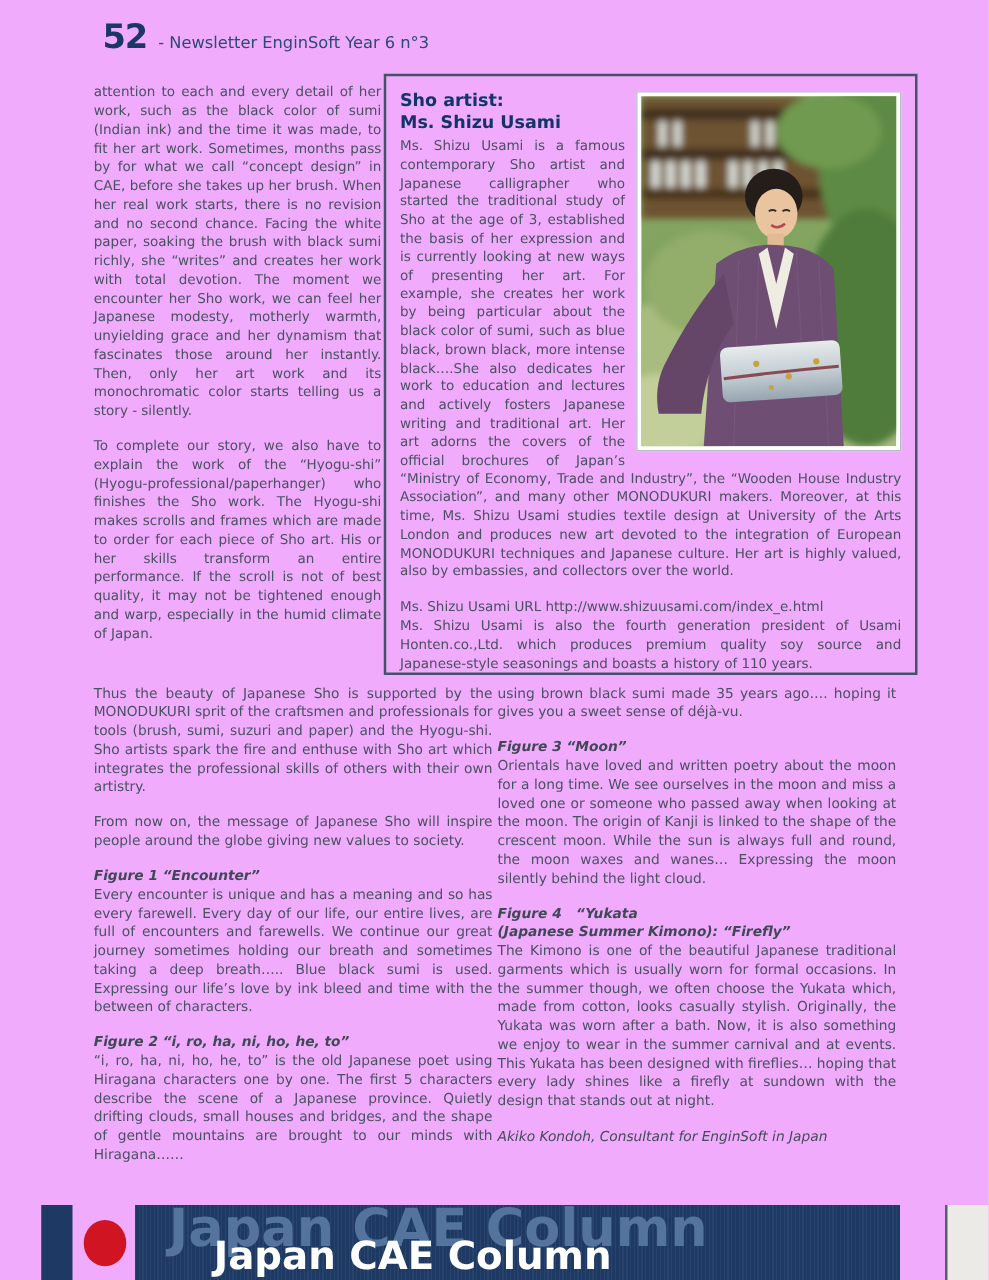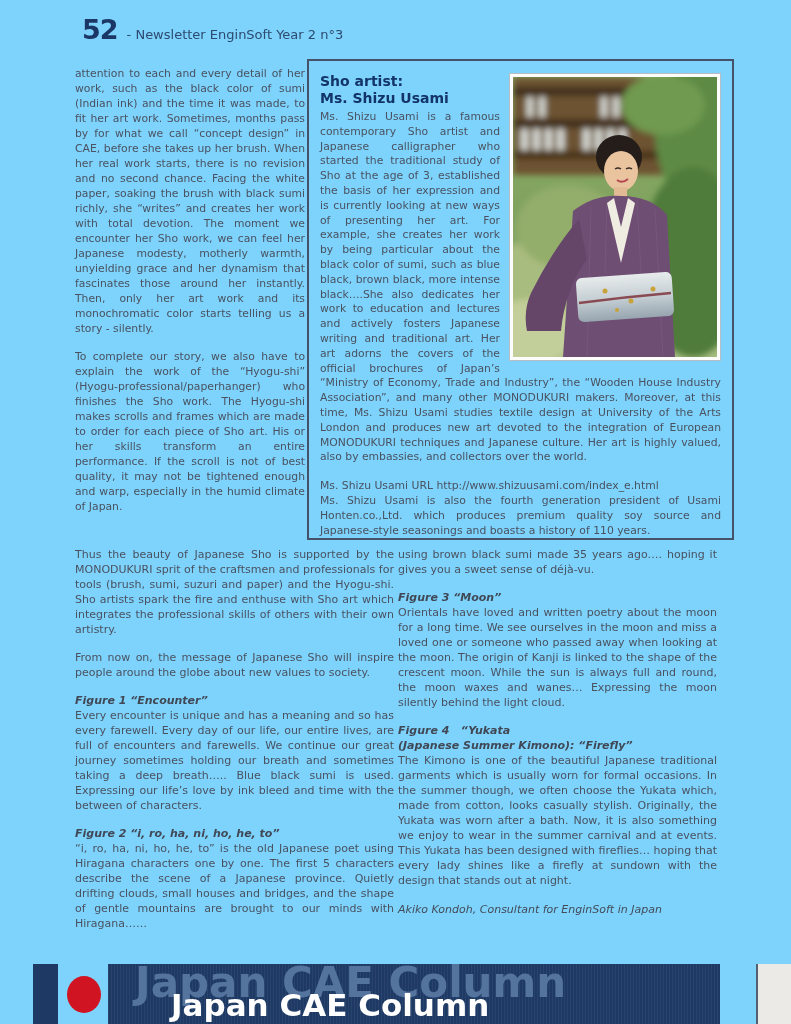--- a/index.html
+++ b/index.html
@@ -1,19 +1,19 @@
 <!DOCTYPE html>
 <html><head>
 <meta charset="utf-8">
 <style>
   html,body { margin:0; padding:0; }
   body { font-family:"DejaVu Sans","Liberation Sans",sans-serif; background:#e8e8e8; }
   .page {
     position:relative; width:791px; height:1024px; margin:0 auto;
-    background:#7dd3fc; overflow:hidden; color:#4a5160;
+    background:#f0abfc; overflow:hidden; color:#4a5160;
   }
 
   
   .header { position:absolute; left:82px; top:14px; display:flex; align-items:baseline; gap:9px; }
   .page-num { font-size:27px; font-weight:bold; color:#1b3766; letter-spacing:-1px; }
   .header-sub { font-size:13px; color:#2d4a70; }
 
   
   .col-left-top { position:absolute; left:75px; top:66px; width:230px;
     font-size:10.8px; line-height:15px; text-align:justify; }
@@ -49,21 +49,21 @@
   .banner-title { position:absolute; left:63px; top:24px; font-size:31px; font-weight:bold; color:#ffffff; line-height:1.1; white-space:nowrap; }
   .page-edge { position:absolute; left:756px; top:964px; width:35px; height:60px; background:#eceae6; border-left:2px solid #55606e; box-sizing:border-box; }
 </style>
 </head>
 <body>
 
 <div class="page">
 
   <div class="header">
     <span class="page-num">52</span>
-    <span class="header-sub">- Newsletter EnginSoft Year 2 n°3</span>
+    <span class="header-sub">- Newsletter EnginSoft Year 6 n°3</span>
   </div>
 
   <div class="col-left-top">
     <p>attention to each and every detail of her work, such as the black color of sumi (Indian ink) and the time it was made, to fit her art work. Sometimes, months pass by for what we call “concept design” in CAE, before she takes up her brush. When her real work starts, there is no revision and no second chance. Facing the white paper, soaking the brush with black sumi richly, she “writes” and creates her work with total devotion. The moment we encounter her Sho work, we can feel her Japanese modesty, motherly warmth, unyielding grace and her dynamism that fascinates those around her instantly. Then, only her art work and its monochromatic color starts telling us a story - silently.</p>
     <p>To complete our story, we also have to explain the work of the “Hyogu-shi” (Hyogu-professional/paperhanger) who finishes the Sho work. The Hyogu-shi makes scrolls and frames which are made to order for each piece of Sho art. His or her skills transform an entire performance. If the scroll is not of best quality, it may not be tightened enough and warp, especially in the humid climate of Japan.</p>
   </div>
 
   <div class="sidebar-box">
     <div class="photo-frame">
       <svg width="204" height="280" viewBox="0 0 204 280" xmlns="http://www.w3.org/2000/svg">
@@ -145,21 +145,21 @@
     <div class="box-lines">
       <p>Ms. Shizu Usami URL http://www.shizuusami.com/index_e.html</p>
       <p class="just">Ms. Shizu Usami is also the fourth generation president of Usami Honten.co.,Ltd. which produces premium quality soy source and Japanese-style seasonings and boasts a history of 110 years.</p>
       <p>Usami Honten. co.,Ltd. URL http://www.usamihonten.com/index_e.html</p>
     </div>
   </div>
 
   <div class="article-cols">
     <div class="acol">
       <p>Thus the beauty of Japanese Sho is supported by the MONODUKURI sprit of the craftsmen and professionals for tools (brush, sumi, suzuri and paper) and the Hyogu-shi. Sho artists spark the fire and enthuse with Sho art which integrates the professional skills of others with their own artistry.</p>
-      <p>From now on, the message of Japanese Sho will inspire people around the globe about new values to society.</p>
+      <p>From now on, the message of Japanese Sho will inspire people around the globe giving new values to society.</p>
       <p class="fig-title">Figure 1 “Encounter”</p>
       <p>Every encounter is unique and has a meaning and so has every farewell. Every day of our life, our entire lives, are full of encounters and farewells. We continue our great journey sometimes holding our breath and sometimes taking a deep breath….. Blue black sumi is used. Expressing our life’s love by ink bleed and time with the between of characters.</p>
       <p class="fig-title">Figure 2 “i, ro, ha, ni, ho, he, to”</p>
       <p>“i, ro, ha, ni, ho, he, to” is the old Japanese poet using Hiragana characters one by one. The first 5 characters describe the scene of a Japanese province. Quietly drifting clouds, small houses and bridges, and the shape of gentle mountains are brought to our minds with Hiragana……</p>
     </div>
     <div class="acol">
       <p>using brown black sumi made 35 years ago…. hoping it gives you a sweet sense of déjà-vu.</p>
       <p class="fig-title">Figure 3 “Moon”</p>
       <p>Orientals have loved and written poetry about the moon for a long time. We see ourselves in the moon and miss a loved one or someone who passed away when looking at the moon. The origin of Kanji is linked to the shape of the crescent moon. While the sun is always full and round, the moon waxes and wanes… Expressing the moon silently behind the light cloud.</p>
       <p class="fig-title pre" style="margin-bottom:0 !important">Figure 4   “Yukata</p>

